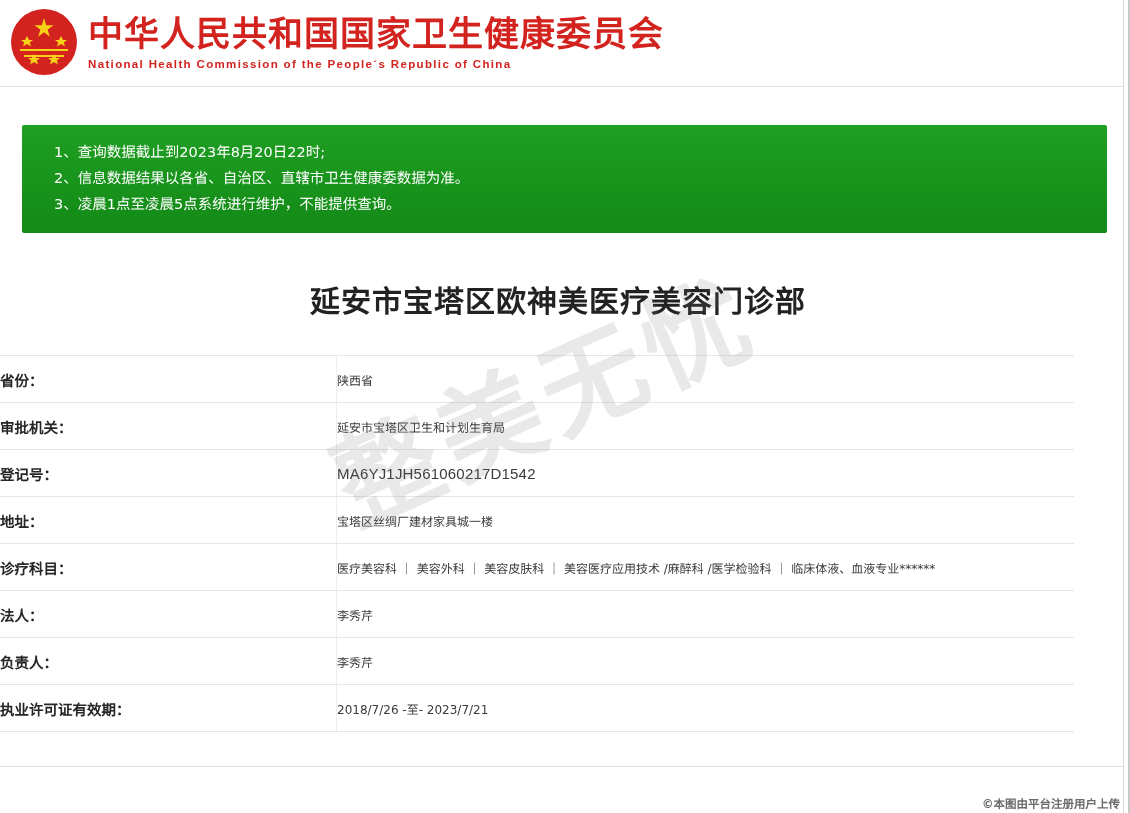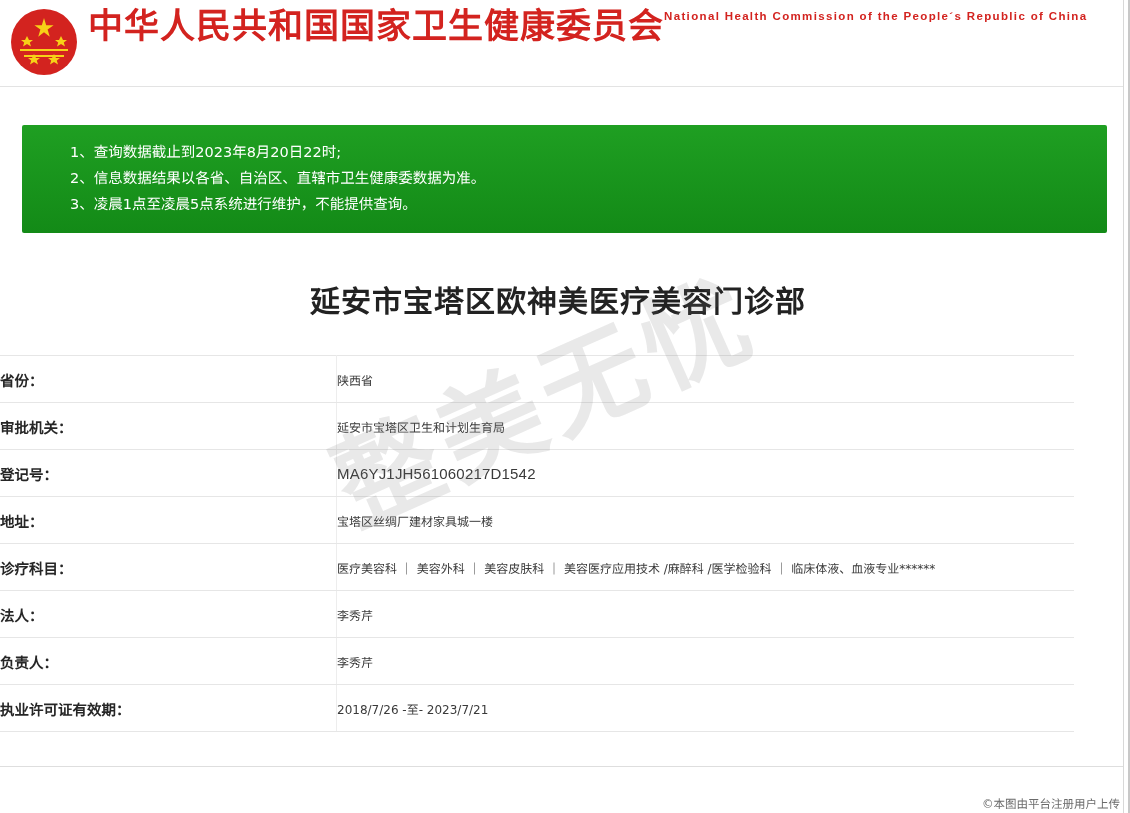--- a/index.html
+++ b/index.html
@@ -44,21 +44,21 @@
   .emblem {
     width: 72px;
     height: 72px;
     margin-left: 8px;
     margin-right: 8px;
     flex: 0 0 auto;
     position: relative;
   }
   .title-block {
     display: flex;
-    flex-direction: row;
+    flex-direction: column;
     justify-content: center;
     height: 72px;
   }
   .title-cn {
     font-family: "DejaVu Sans", "Liberation Sans", sans-serif;
     font-size: 35px;
     font-weight: bold;
     color: #d3231f;
     letter-spacing: 1px;
     line-height: 1.15;
@@ -88,21 +88,21 @@
   
   .notice-wrap {
     padding: 38px 22px 0 22px;
     box-sizing: border-box;
   }
   .notice {
     background: #1a9c1f;
     background: linear-gradient(#1f9f22, #138a17);
     color: #ffffff;
     border-radius: 2px;
-    padding: 14px 10px 16px 48px;
+    padding: 14px 10px 16px 32px;
     box-sizing: border-box;
     width: 1085px;
   }
   .notice-line {
     font-family: "DejaVu Sans", "Liberation Sans", sans-serif;
     font-size: 14.5px;
     line-height: 26px;
     white-space: nowrap;
   }
 
@@ -177,21 +177,21 @@
     letter-spacing: 8px;
     pointer-events: none;
     white-space: nowrap;
   }
   .credit {
     position: absolute;
     right: 8px;
     bottom: 2px;
     font-family: "DejaVu Sans", "Liberation Sans", sans-serif;
     font-size: 11.5px;
-    font-weight: normal;
+    font-weight: bold;
     color: #6b6b6b;
     white-space: nowrap;
   }
 </style>
 </head>
 <body>
 
 <div class="page">
 
   <div class="masthead">

